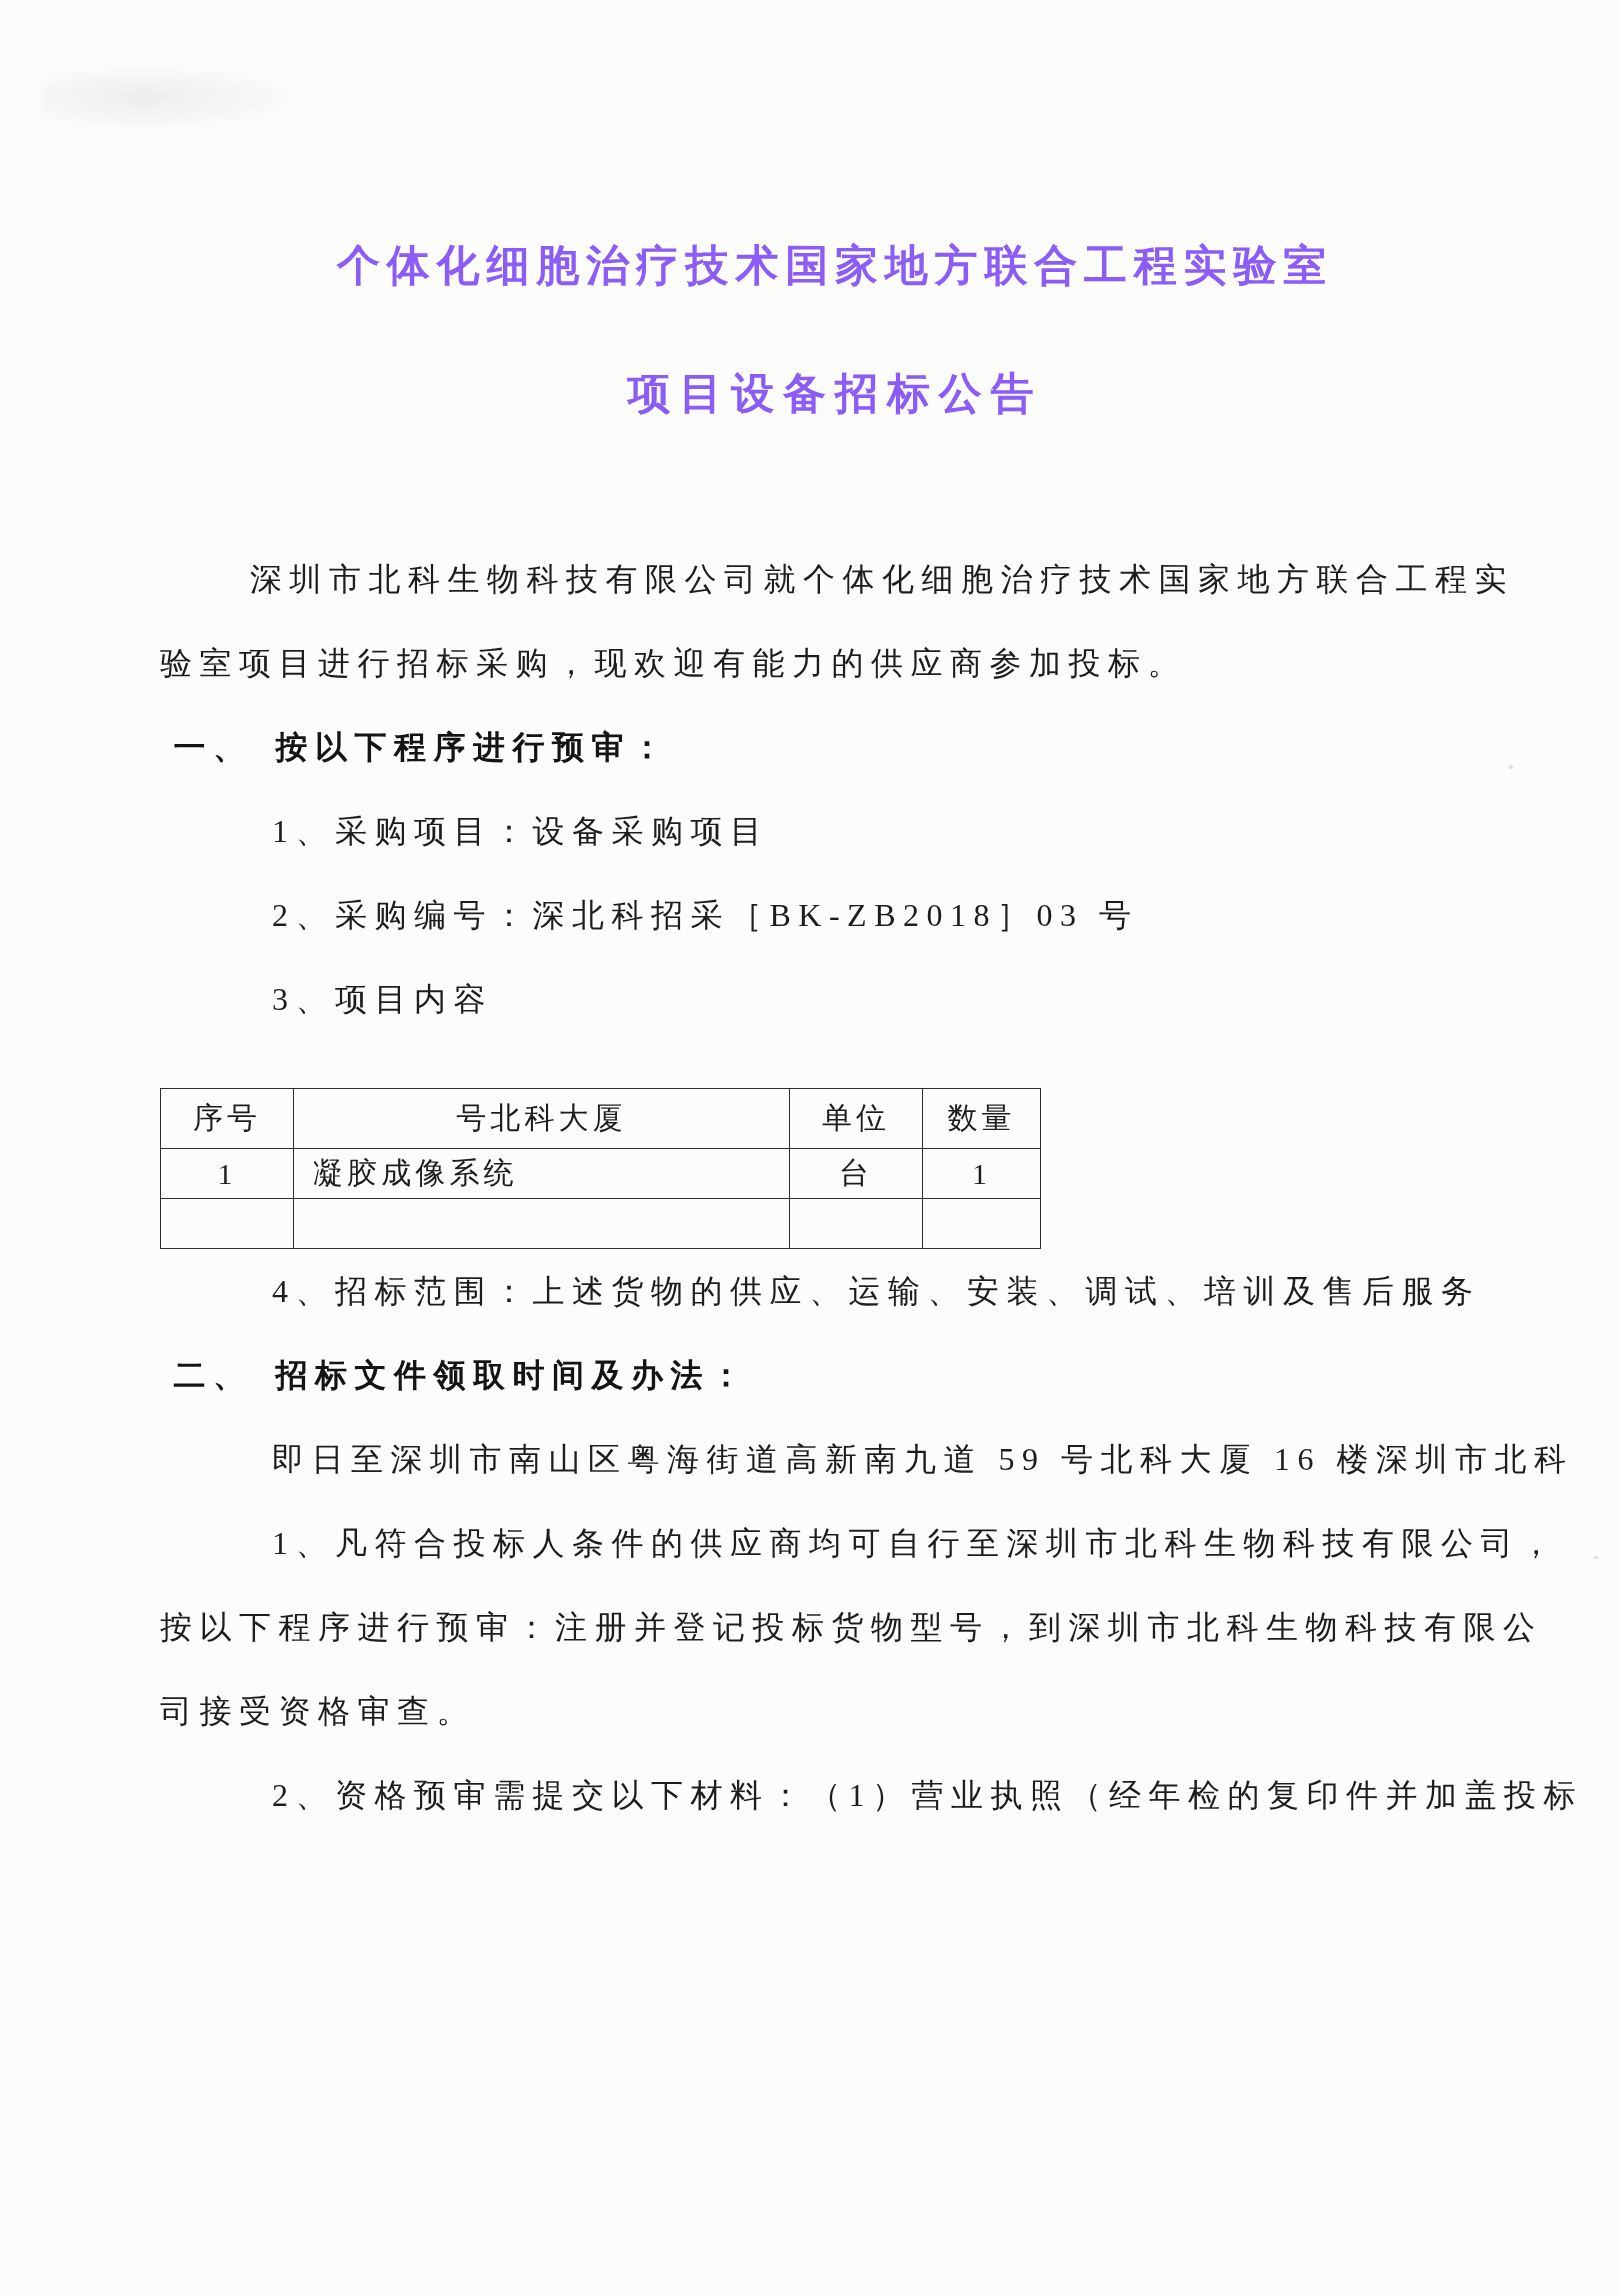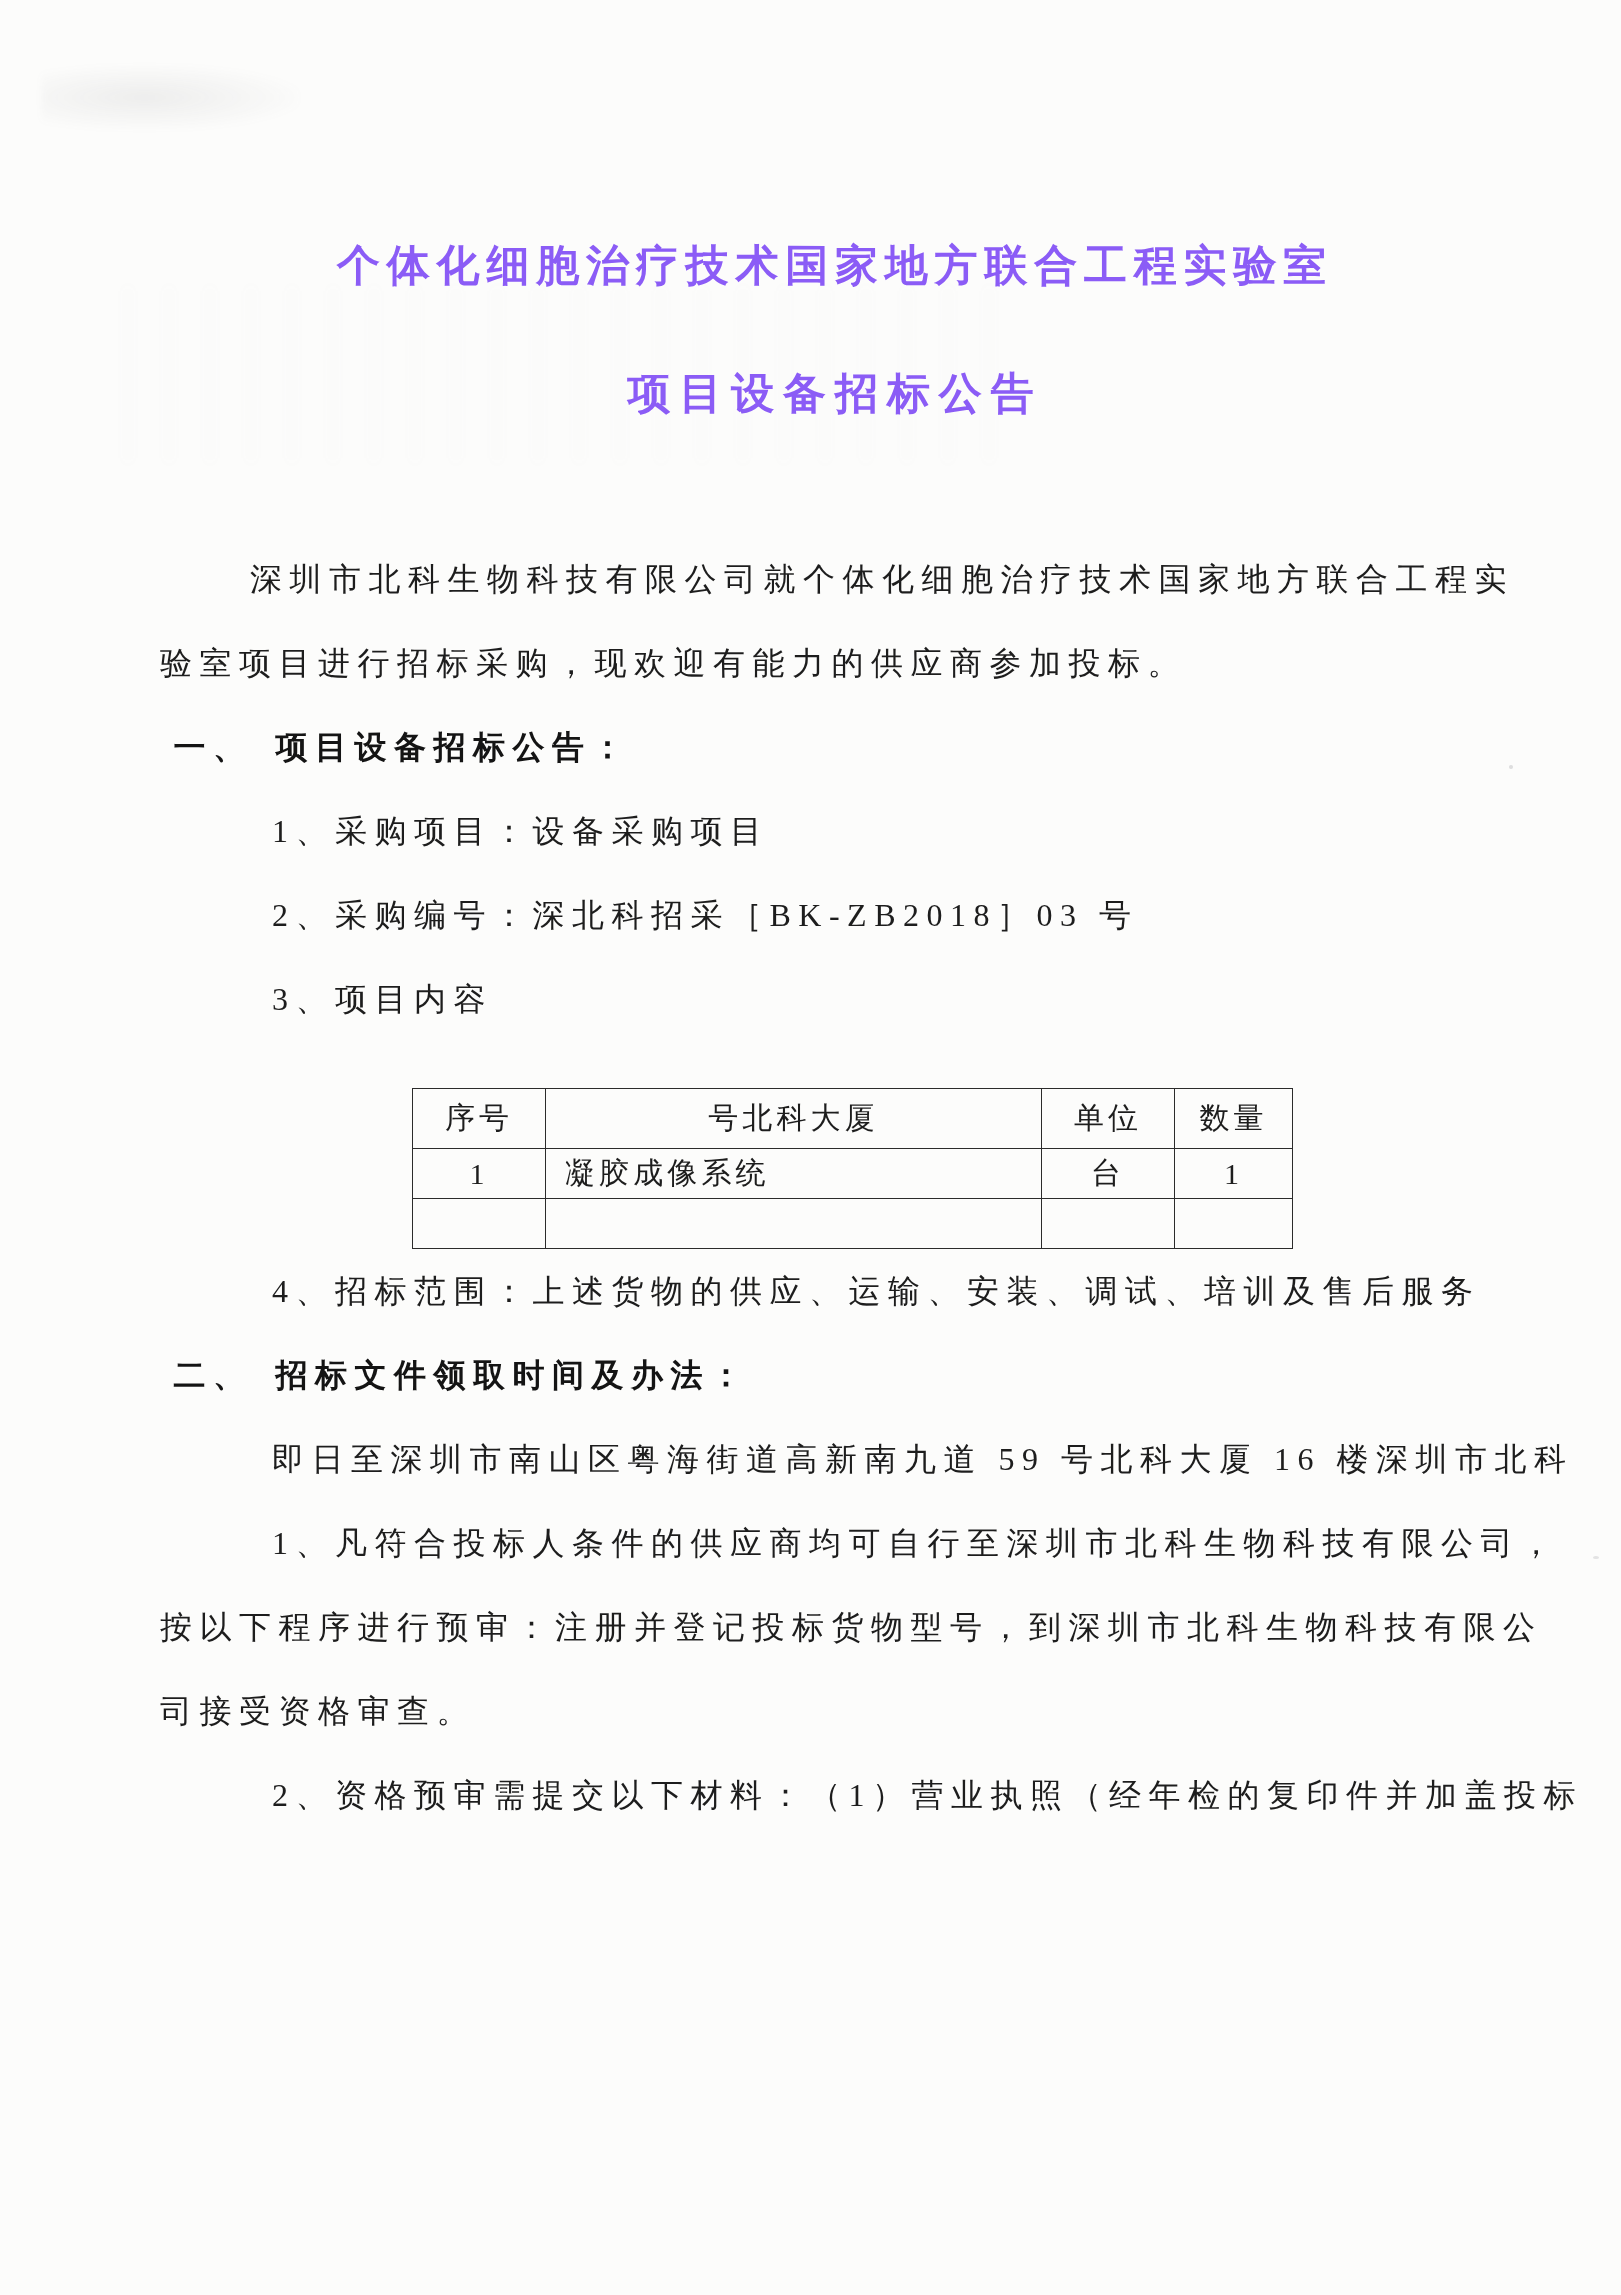--- a/index.html
+++ b/index.html
@@ -47,21 +47,21 @@
     letter-spacing:7.5px;
     line-height:84px;
     height:84px;
     white-space:nowrap;
     color:#1d1d1d;
   }
   .indent-first { padding-left:90px; }
   .indent-item { padding-left:112px; }
   .heading { font-weight:700; color:#141414; }
   .heading .marker { display:inline-block; padding-left:13.6px; margin-right:23px; }
-  .tbl-wrap { margin-left:252px; margin-top:47px; }
+  .tbl-wrap { margin-top:47px; }
   table.equip {
     border-collapse:collapse;
     table-layout:fixed;
     width:879px;
     font-size:30px;
     letter-spacing:4.1px;
     text-align:center;
     color:#1d1d1d;
   }
   table.equip th, table.equip td {
@@ -95,21 +95,21 @@
     <div class="spacer-top"></div>
 
     <div class="doc-title">个体化细胞治疗技术国家地方联合工程实验室</div>
     <div class="doc-title second">项目设备招标公告</div>
 
     <div class="body-block">
 
       <div class="line indent-first">深圳市北科生物科技有限公司就个体化细胞治疗技术国家地方联合工程实</div>
       <div class="line">验室项目进行招标采购，现欢迎有能力的供应商参加投标。</div>
 
-      <div class="line heading"><span class="marker">一、</span><span>项目设备招标公告：</span></div>
+      <div class="line heading"><span class="marker">一、</span><span>按以下程序进行预审：</span></div>
 
       <div class="line indent-item">1、采购项目：设备采购项目</div>
       <div class="line indent-item">2、采购编号：深北科招采［BK-ZB2018］03 号</div>
       <div class="line indent-item">3、项目内容</div>
 
       <div class="tbl-wrap">
         <table class="equip">
           <colgroup>
             <col style="width:133px">
             <col style="width:496px">

